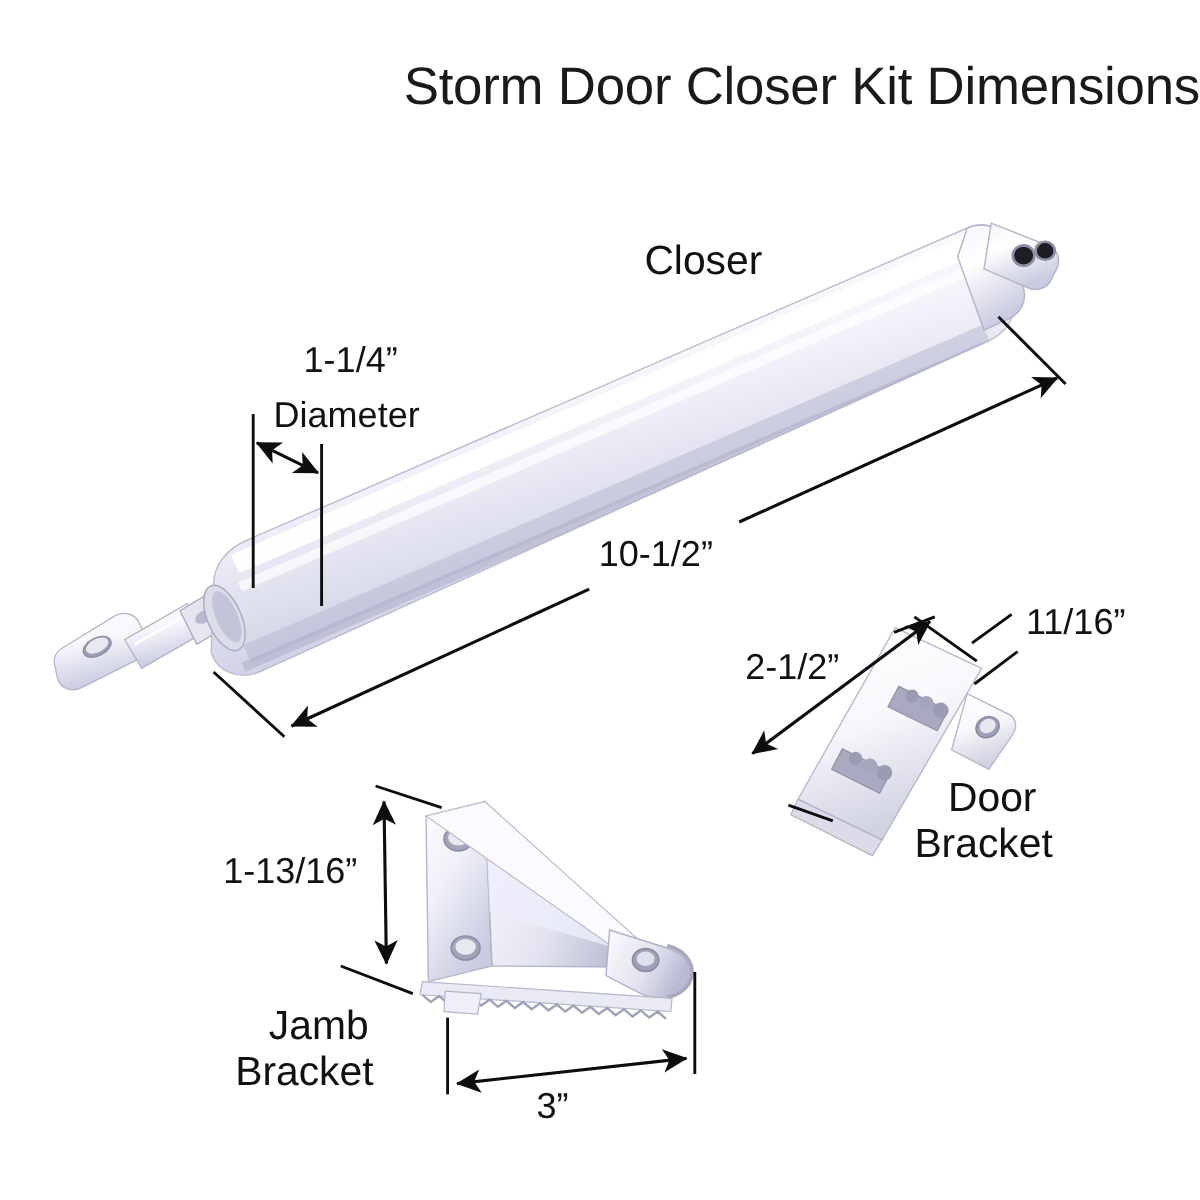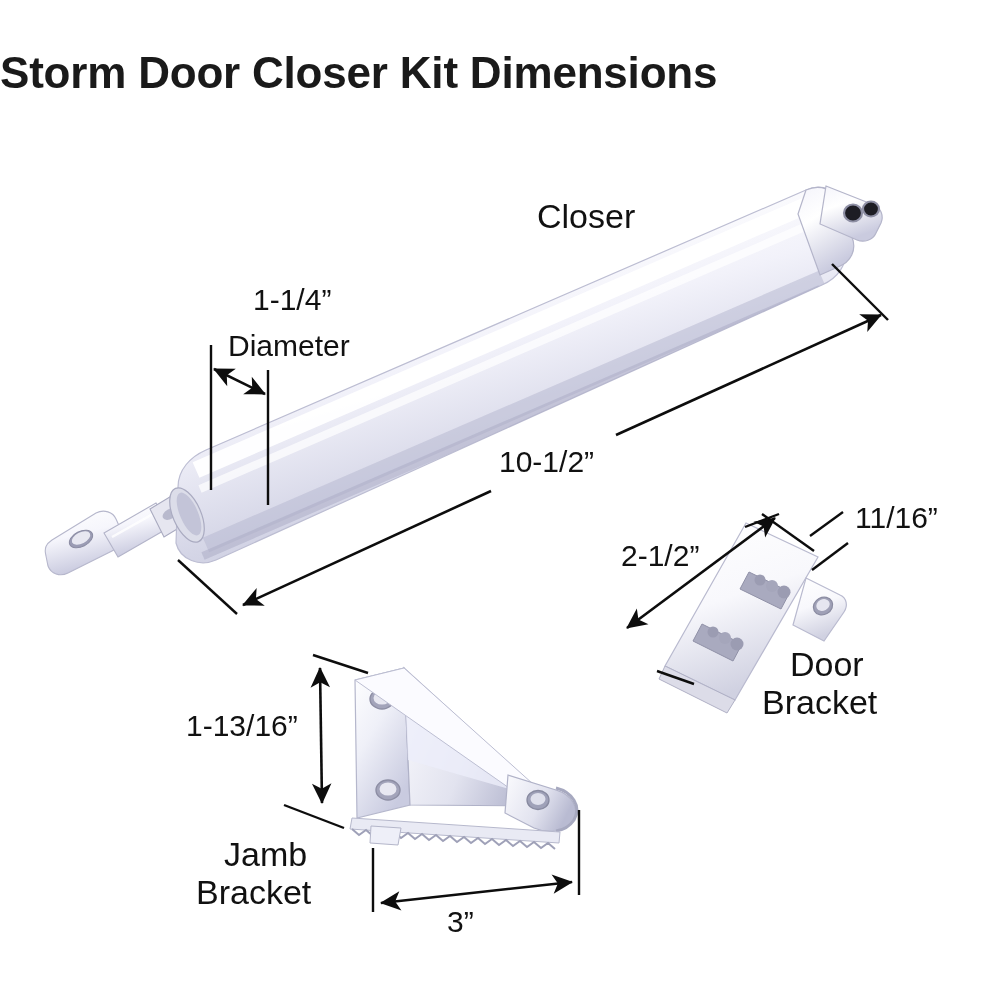--- a/index.html
+++ b/index.html
@@ -20,23 +20,23 @@
     position: relative;
     width: 1000px;
     height: 1000px;
     background: #ffffff;
   }
   .page-title {
     position: absolute;
     left: 0;
     top: 48px;
     width: 1000px;
-    text-align: left;
+    text-align: right;
     font-size: 44px;
-    font-weight: 700;
+    font-weight: 400;
     letter-spacing: -0.2px;
     color: #1a1a1a;
     white-space: nowrap;
     font-stretch: condensed;
   }
   svg.figure {
     position: absolute;
     left: 0;
     top: 0;
     width: 1000px;

